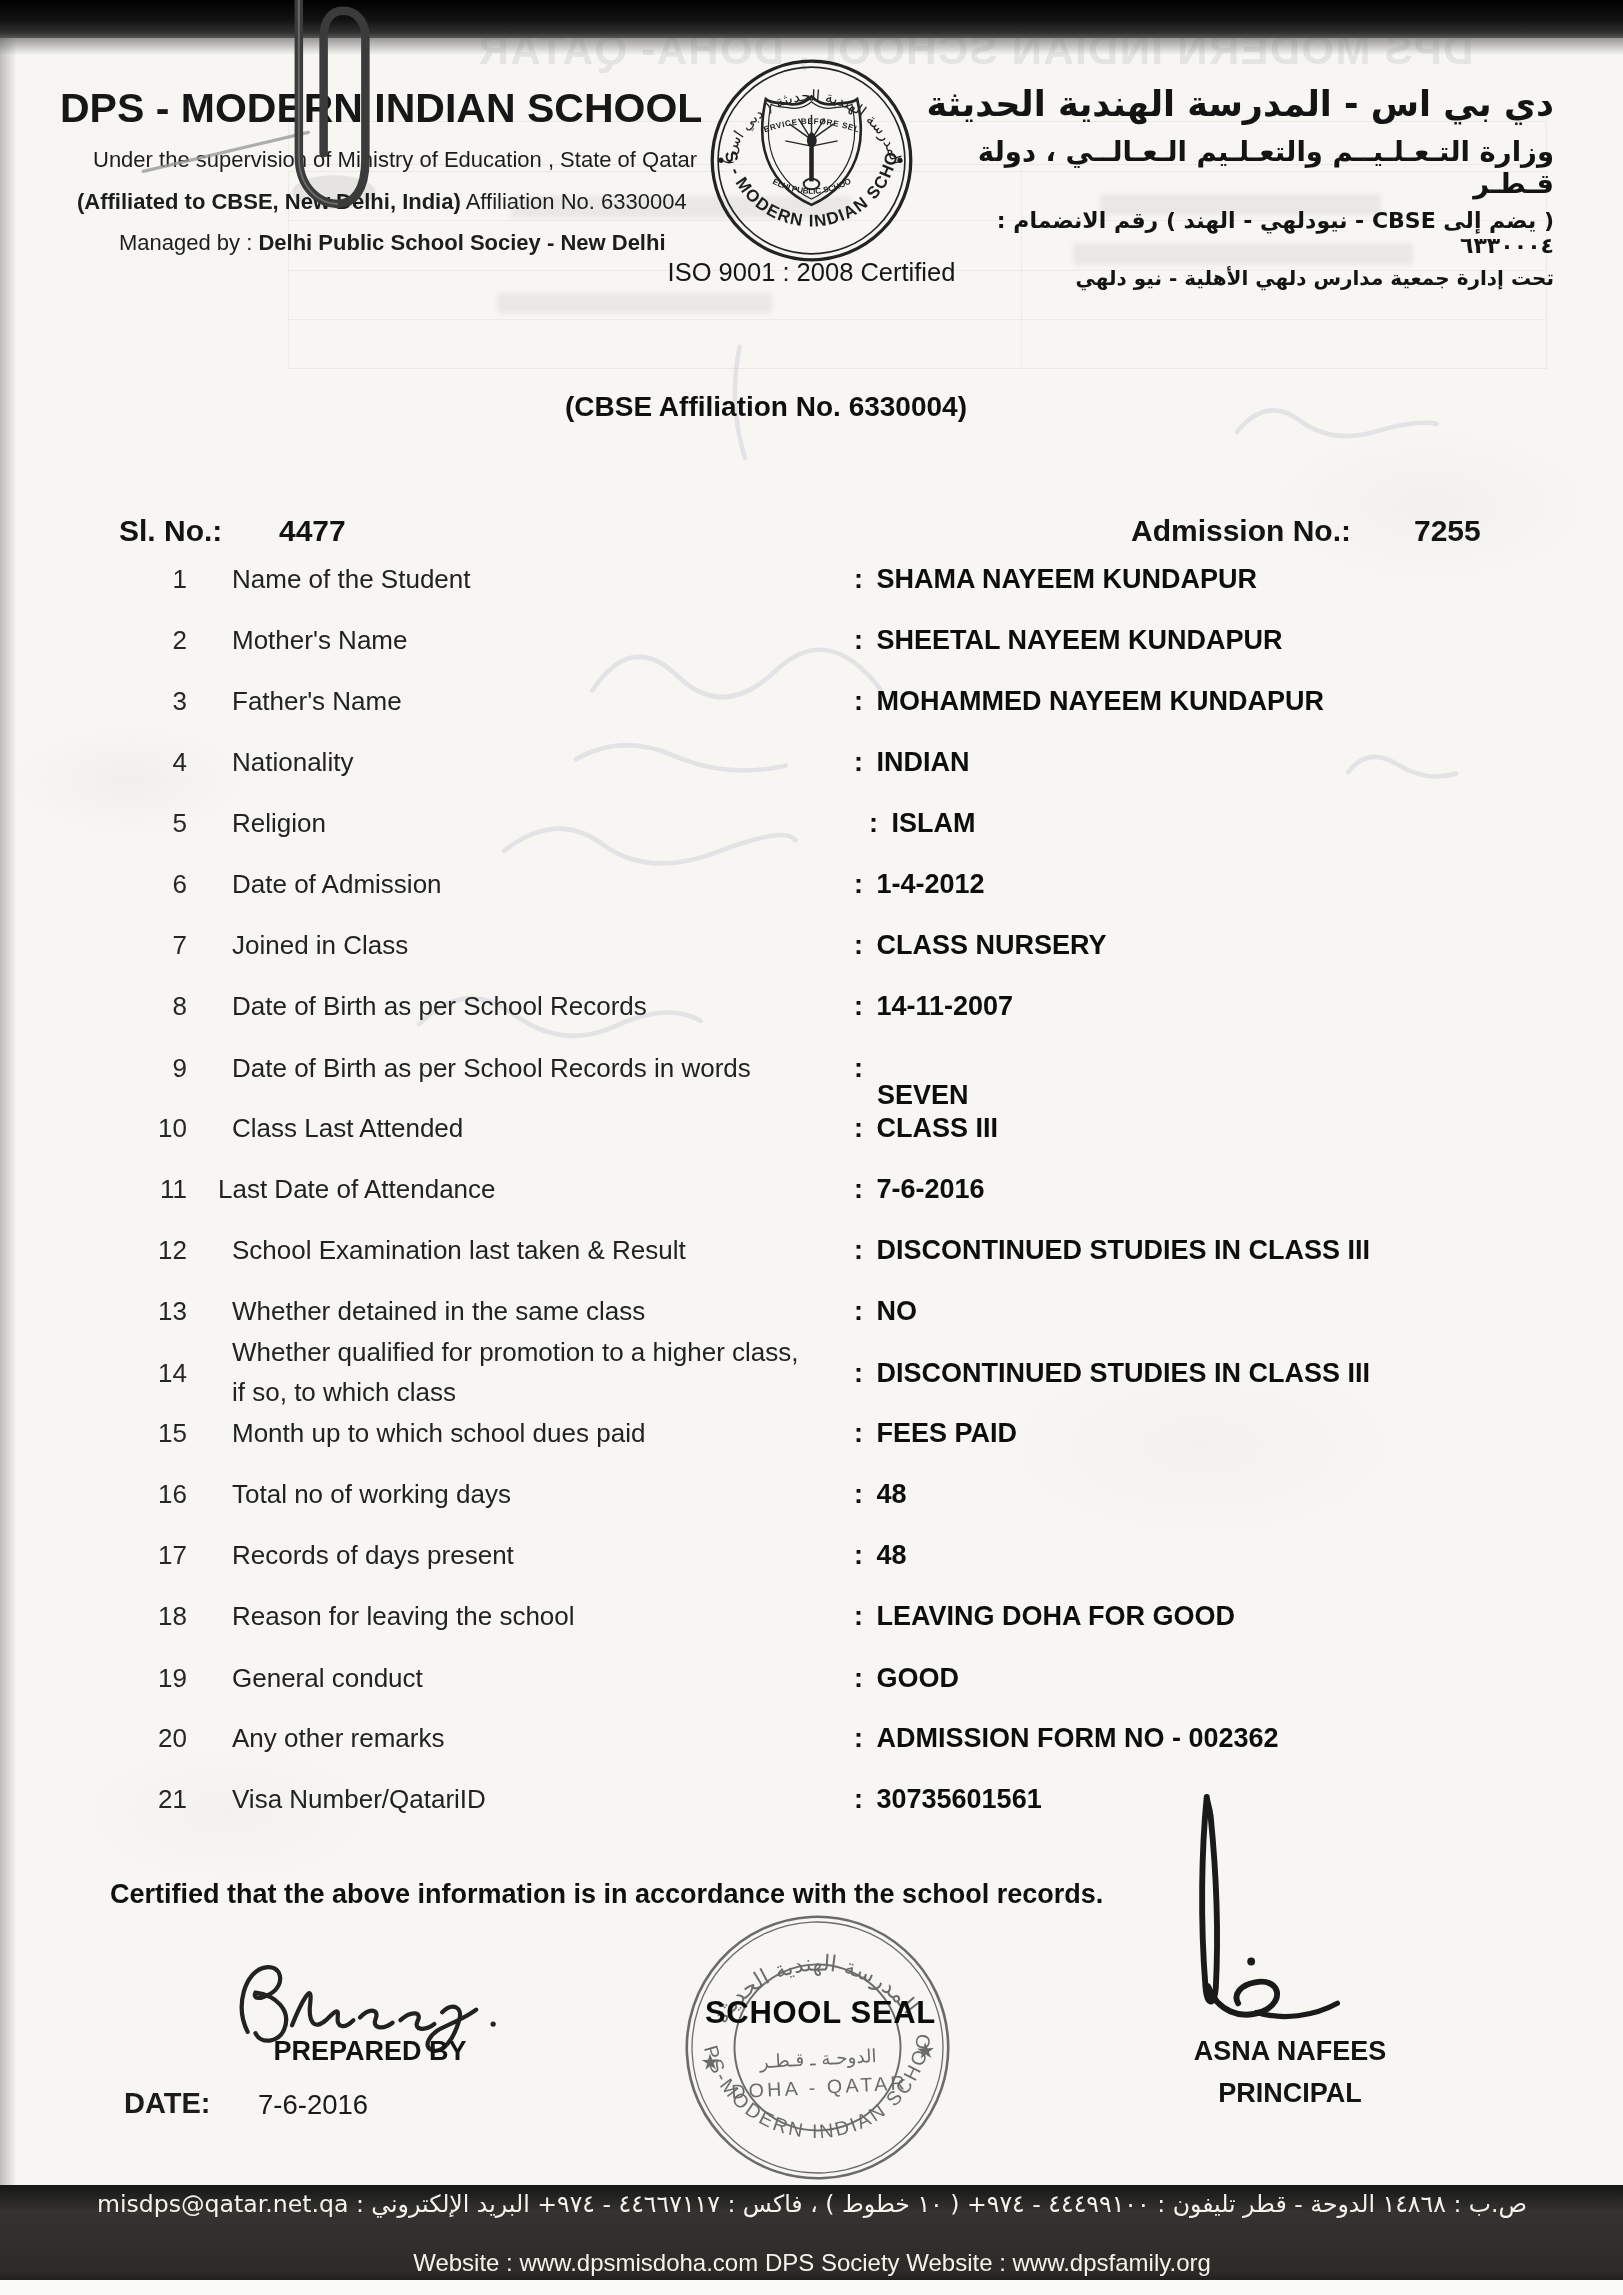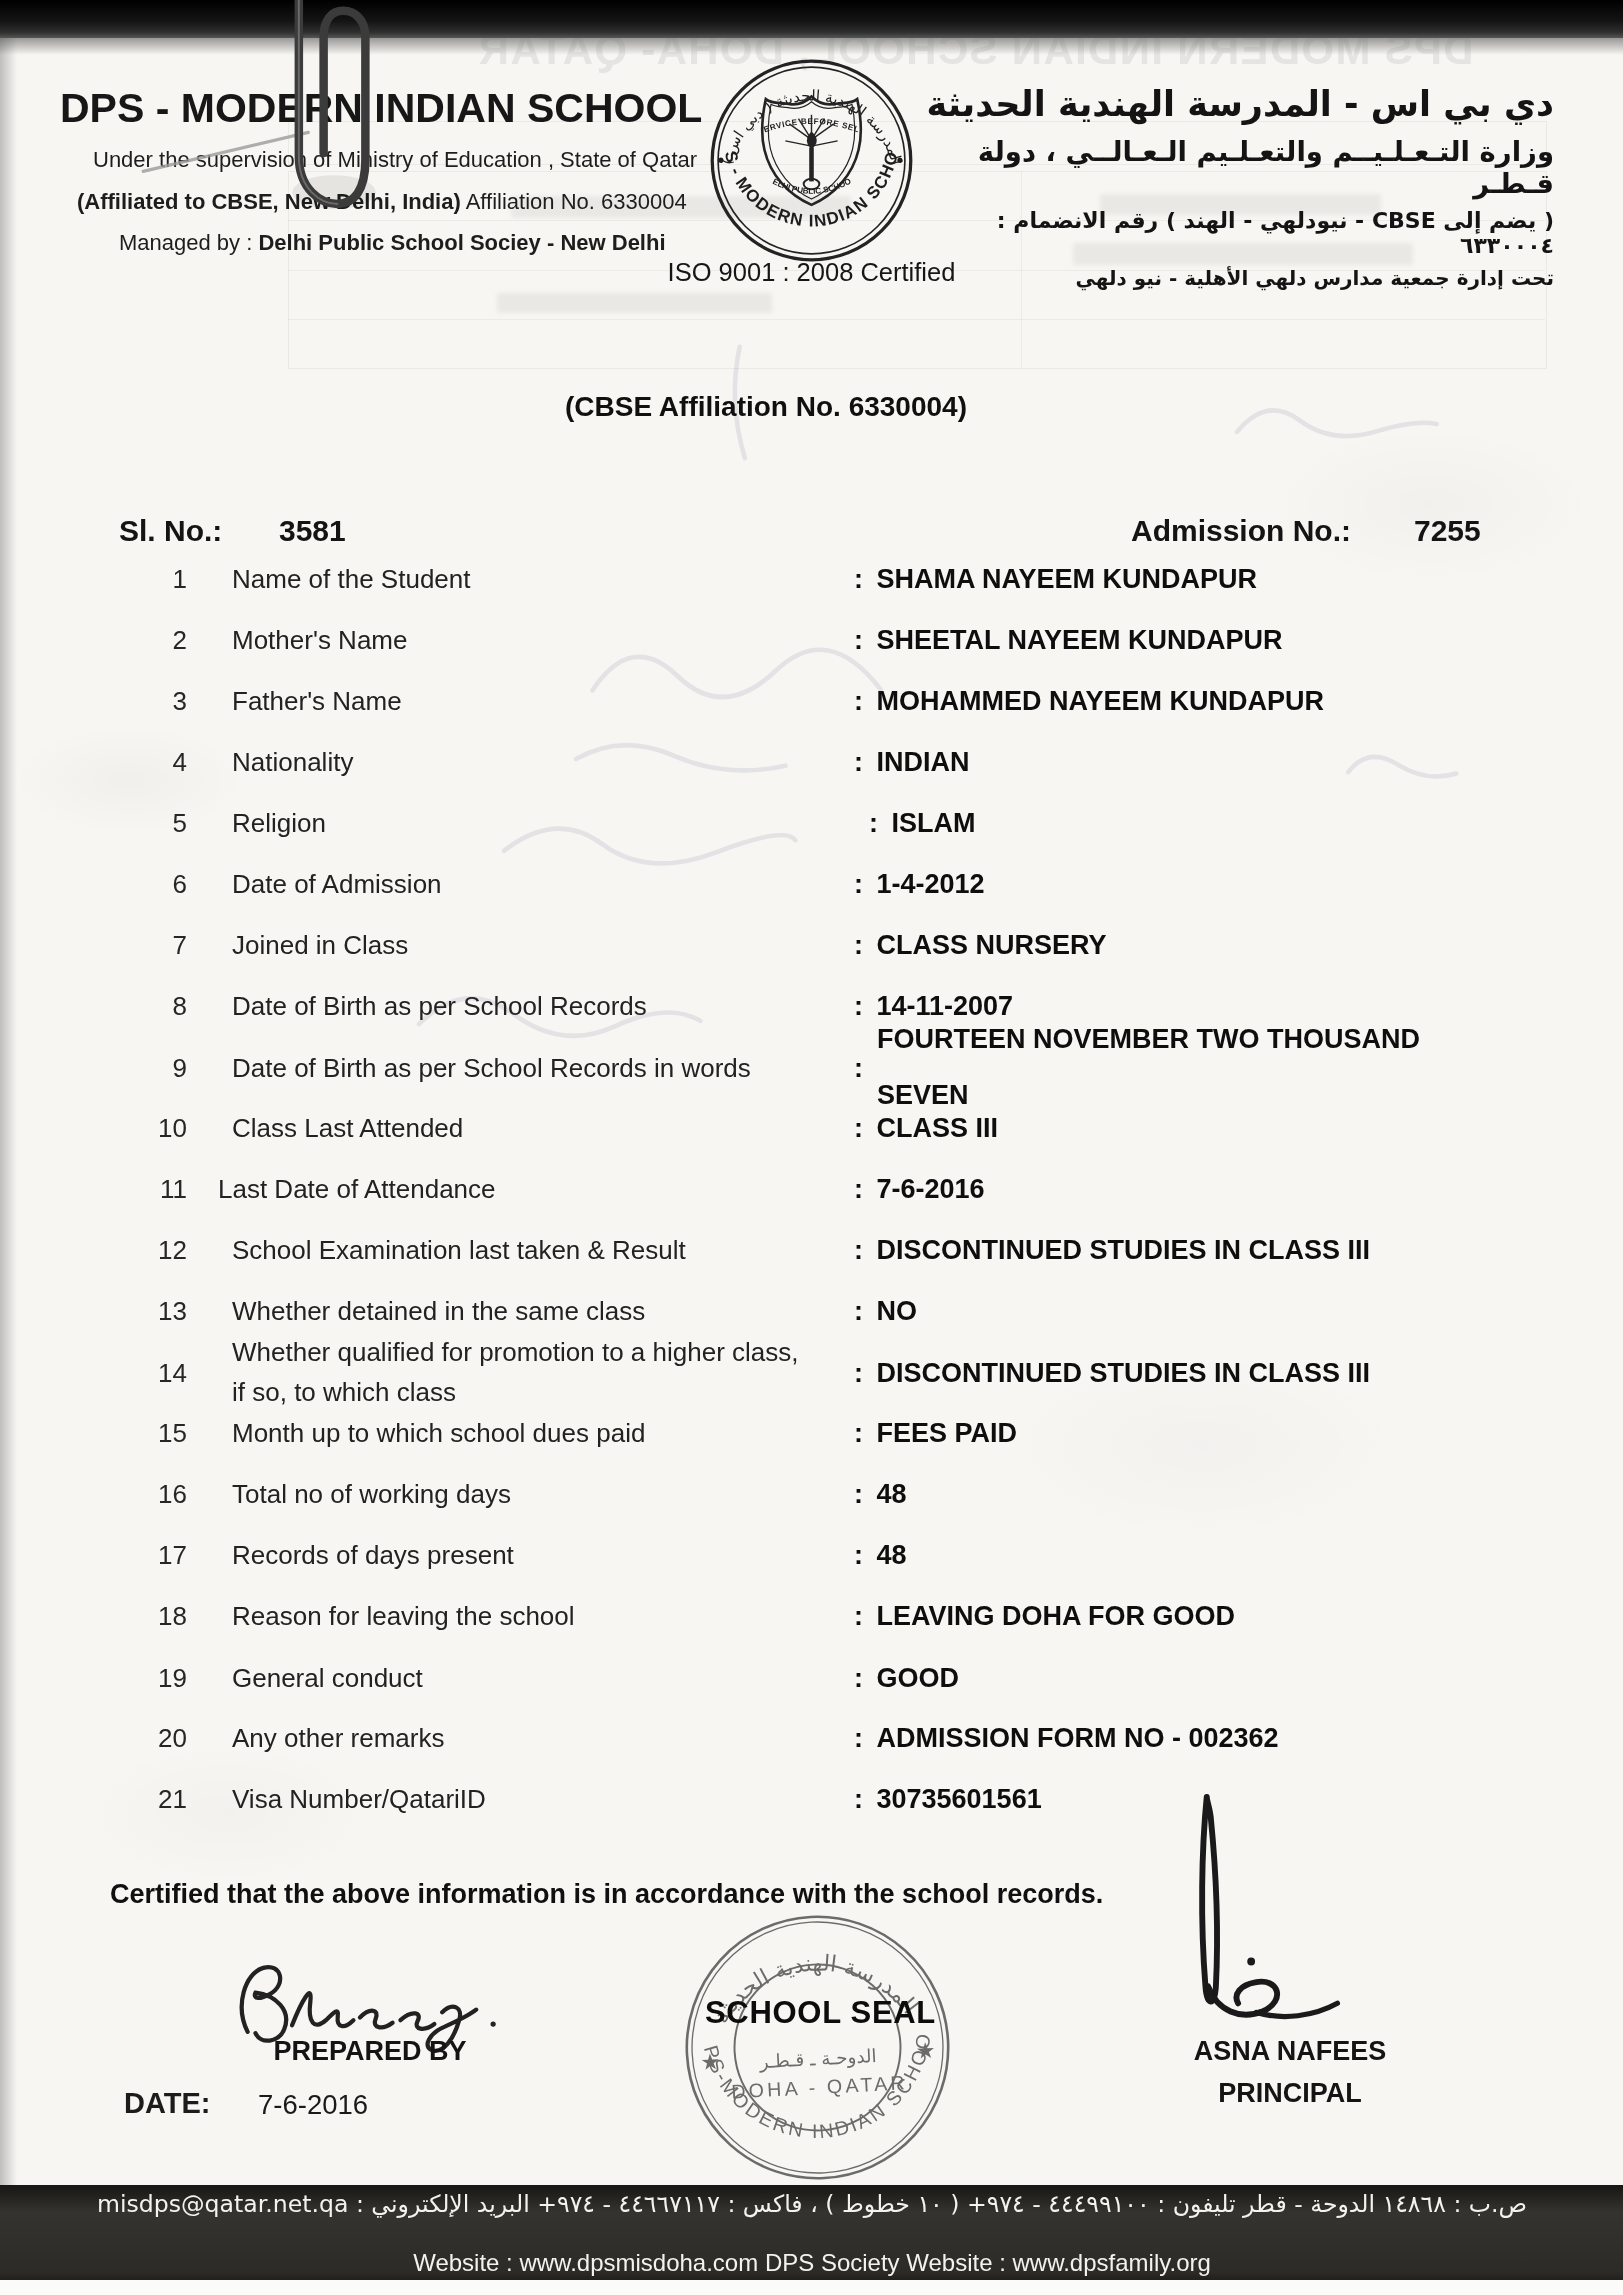--- a/index.html
+++ b/index.html
@@ -141,21 +141,21 @@
     <div class="ar2">وزارة التـعـلـيــم والتعـلـيم الـعـالــي ، دولة قـطـر</div>
     <div class="ar3">( يضم إلى CBSE - نيودلهي - الهند ) رقم الانضمام : ٦٣٣٠٠٠٤</div>
     <div class="ar4">تحت إدارة جمعية مدارس دلهي الأهلية - نيو دلهي</div>
   </div>
 
   <div class="abs iso">ISO 9001 : 2008 Certified</div>
   <div class="abs cbse">(CBSE Affiliation No. 6330004)</div>
 
 
   <div class="abs serial" style="left:119px;">Sl. No.:</div>
-  <div class="abs serial" style="left:279px;">3581</div>
+  <div class="abs serial" style="left:279px;">4477</div>
   <div class="abs serial" style="left:1131px;">Admission No.:</div>
   <div class="abs serial" style="left:1414px;">7255</div>
 
   <div class="abs" id="rows" style="left:0;top:0;width:1624px;height:2295px;pointer-events:none;">
       <div class="abs row-num" style="left: 118px; top: 564px;">1</div>
       <div class="abs row-label" style="left: 232px; top: 564px;">Name of the Student</div>
       <div class="abs row-val" style="left: 854px; top: 564px;">: SHAMA NAYEEM KUNDAPUR</div>
       <div class="abs row-num" style="left: 118px; top: 625px;">2</div>
       <div class="abs row-label" style="left: 232px; top: 625px;">Mother's Name</div>
       <div class="abs row-val" style="left: 854px; top: 625px;">: SHEETAL NAYEEM KUNDAPUR</div>
@@ -173,21 +173,20 @@
       <div class="abs row-val" style="left: 854px; top: 869px;">: 1-4-2012</div>
       <div class="abs row-num" style="left: 118px; top: 930px;">7</div>
       <div class="abs row-label" style="left: 232px; top: 930px;">Joined in Class</div>
       <div class="abs row-val" style="left: 854px; top: 930px;">: CLASS NURSERY</div>
       <div class="abs row-num" style="left: 118px; top: 991px;">8</div>
       <div class="abs row-label" style="left: 232px; top: 991px;">Date of Birth as per School Records</div>
       <div class="abs row-val" style="left: 854px; top: 991px;">: 14-11-2007</div>
       <div class="abs row-num" style="left: 118px; top: 1053px;">9</div>
       <div class="abs row-label" style="left: 232px; top: 1053px;">Date of Birth as per School Records in words</div>
       <div class="abs row-val" style="left: 854px; top: 1053px;">:</div>
-      <div class="abs row-val" style="left: 877px; top: 1024px;">FOURTEEN NOVEMBER TWO THOUSAND</div>
       <div class="abs row-val" style="left: 877px; top: 1080px;">SEVEN</div>
       <div class="abs row-num" style="left: 118px; top: 1113px;">10</div>
       <div class="abs row-label" style="left: 232px; top: 1113px;">Class Last Attended</div>
       <div class="abs row-val" style="left: 854px; top: 1113px;">: CLASS III</div>
       <div class="abs row-num" style="left: 118px; top: 1174px;">11</div>
       <div class="abs row-label" style="left: 218px; top: 1174px; text-align: center;">Last Date of Attendance</div>
       <div class="abs row-val" style="left: 854px; top: 1174px;">: 7-6-2016</div>
       <div class="abs row-num" style="left: 118px; top: 1235px;">12</div>
       <div class="abs row-label" style="left: 232px; top: 1235px;">School Examination last taken &amp; Result</div>
       <div class="abs row-val" style="left: 854px; top: 1235px;">: DISCONTINUED STUDIES IN CLASS III</div>

